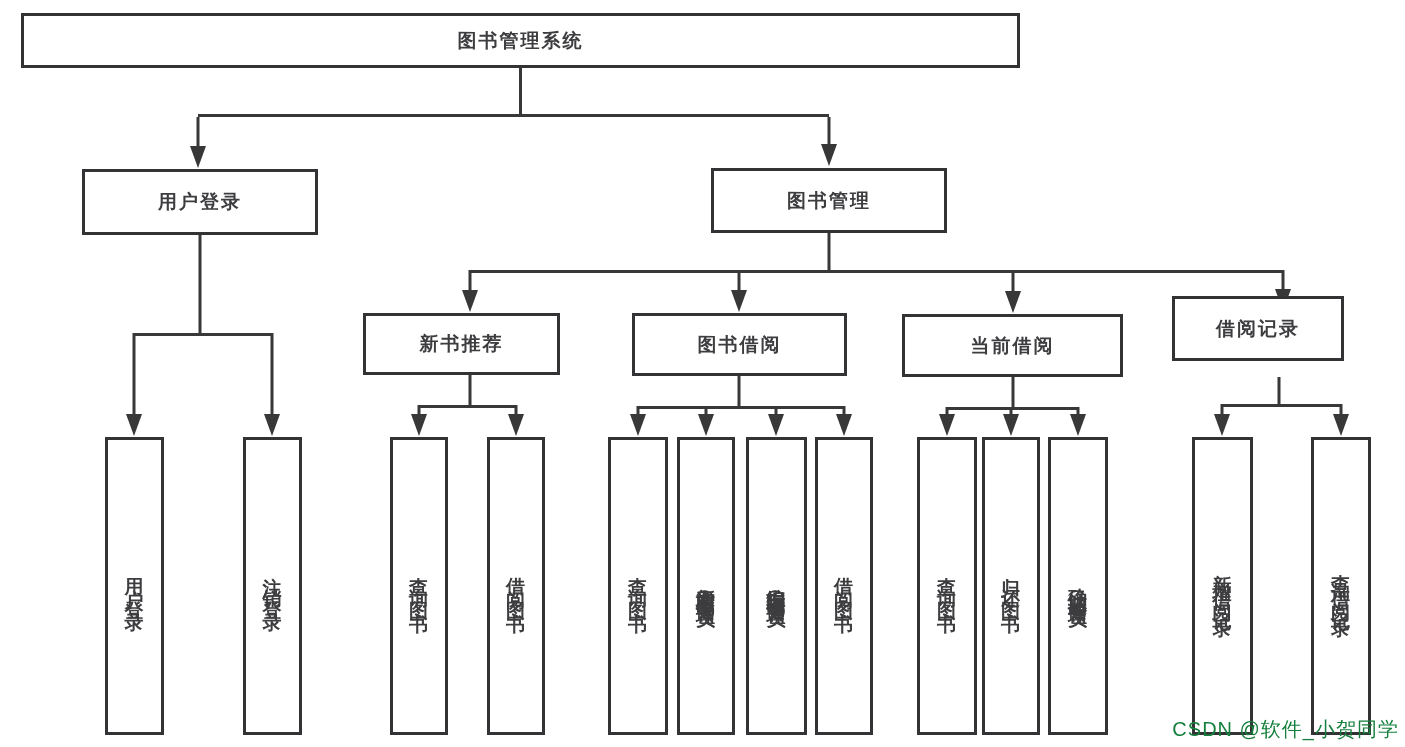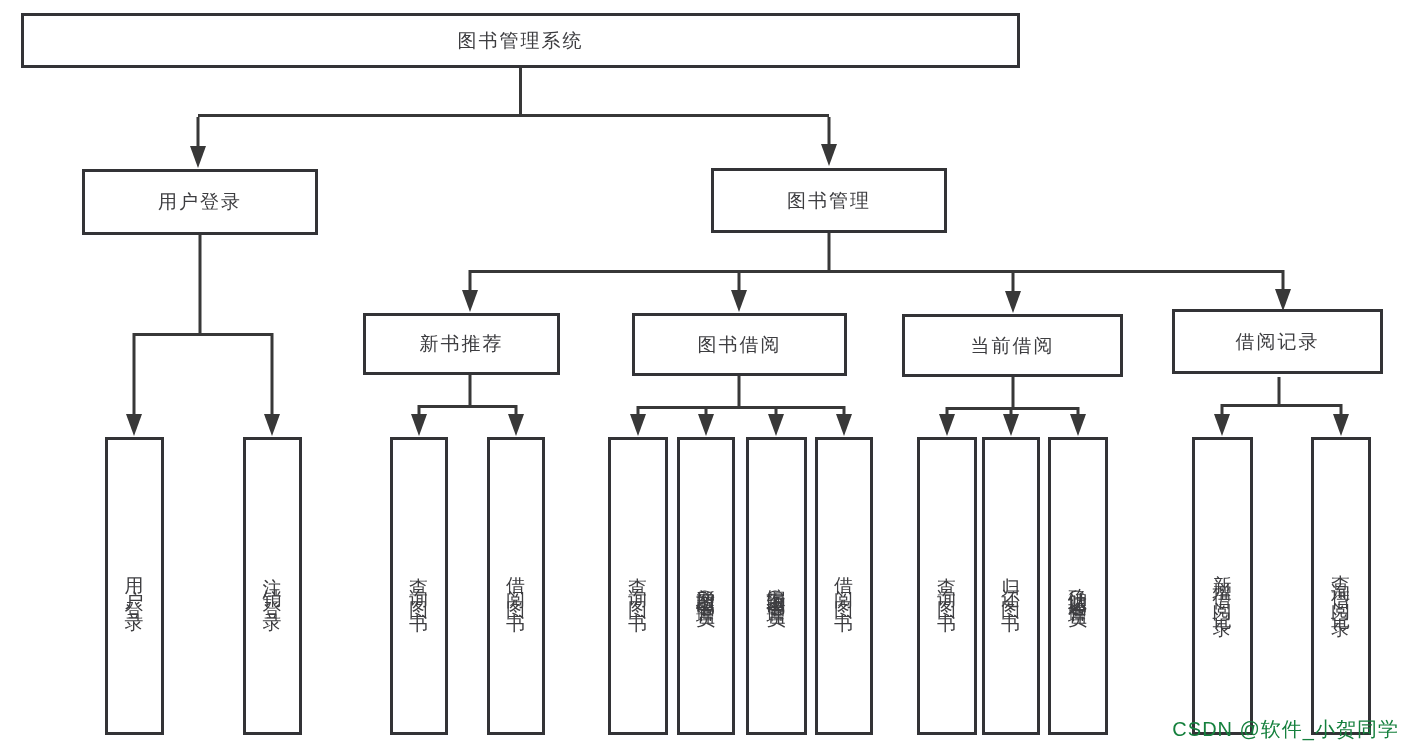--- a/index.html
+++ b/index.html
@@ -16,20 +16,21 @@
     pointer-events:none;
   }
   .node {
     position:absolute;
     background:#ffffff;
     border:3px solid #333336;
     box-sizing:border-box;
     display:flex;
     align-items:center;
     justify-content:center;
+    font-weight:bold;
   }
   .h-label {
     font-size:19px;
     letter-spacing:2px;
     white-space:nowrap;
   }
   .v-node .v-label {
     writing-mode:vertical-rl;
     text-orientation:mixed;
     font-size:19px;
@@ -111,21 +112,21 @@
 
   <div class="node" style="left:363px; top:313px; width:197px; height:62px;">
     <span class="h-label">新书推荐</span>
   </div>
   <div class="node" style="left:632px; top:313px; width:215px; height:63px;">
     <span class="h-label">图书借阅</span>
   </div>
   <div class="node" style="left:902px; top:314px; width:221px; height:63px;">
     <span class="h-label">当前借阅</span>
   </div>
-  <div class="node" style="left:1172px; top:309px; width:211px; height:65px;">
+  <div class="node" style="left:1172px; top:296px; width:172px; height:65px;">
     <span class="h-label">借阅记录</span>
   </div>
 
   <div class="node v-node" style="left:105px; top:437px; width:59px; height:298px;">
     <span class="v-label">用户登录</span>
   </div>
   <div class="node v-node" style="left:243px; top:437px; width:59px; height:298px;">
     <span class="v-label">注销登录</span>
   </div>
 

